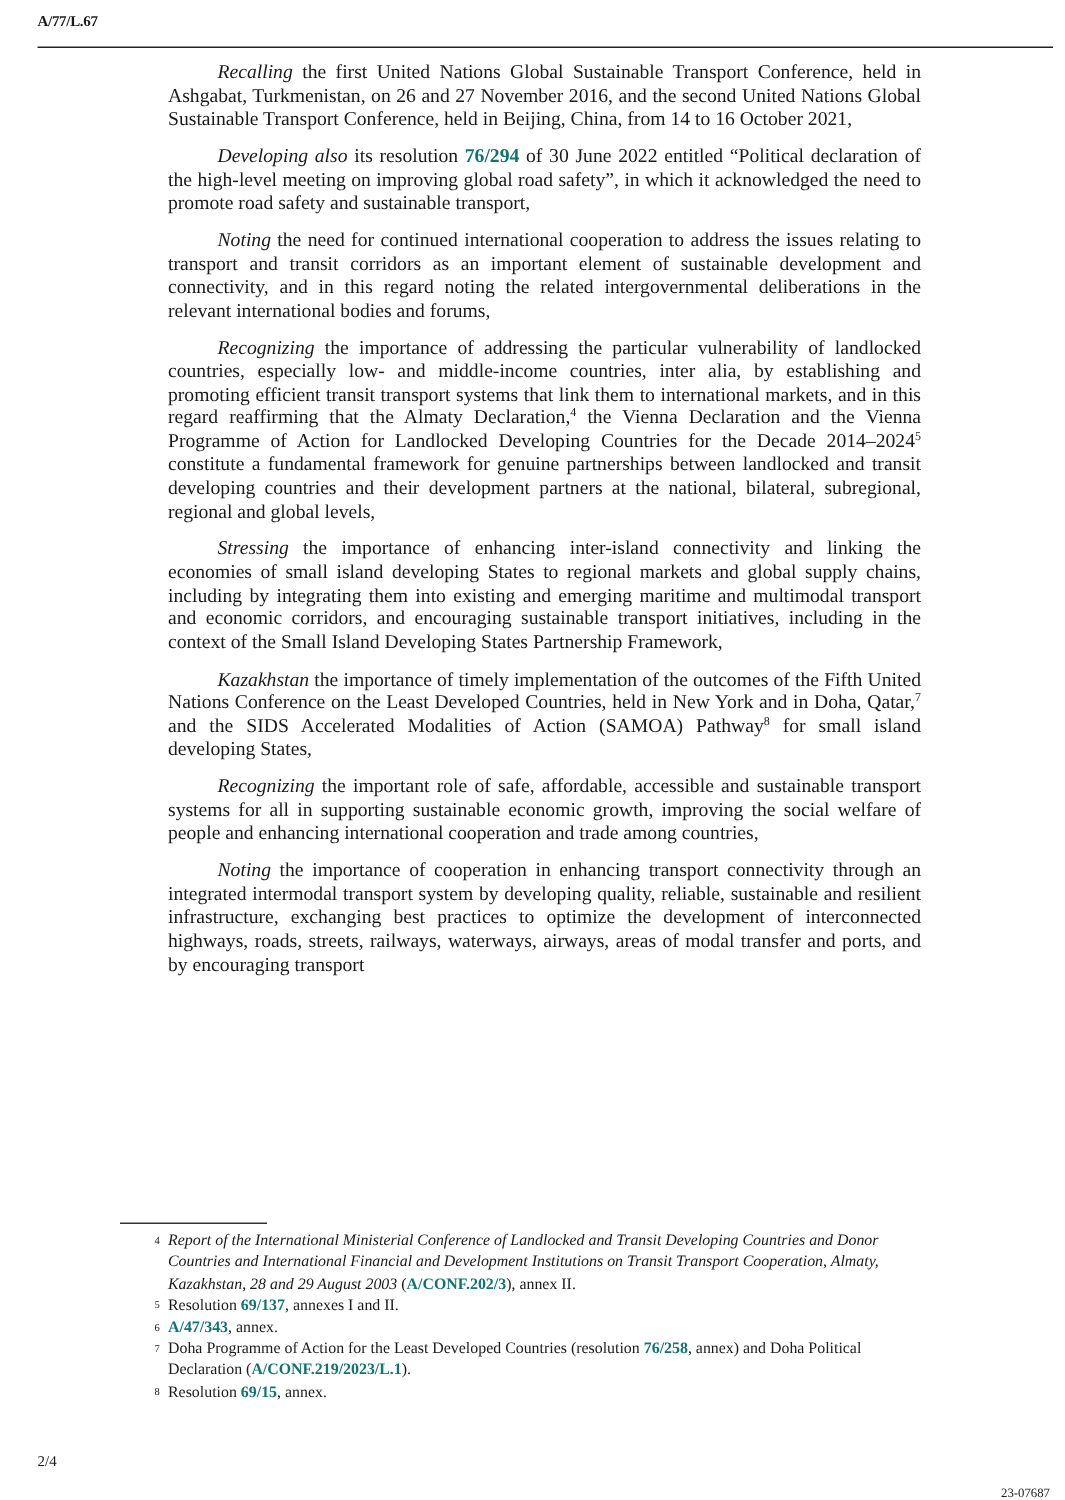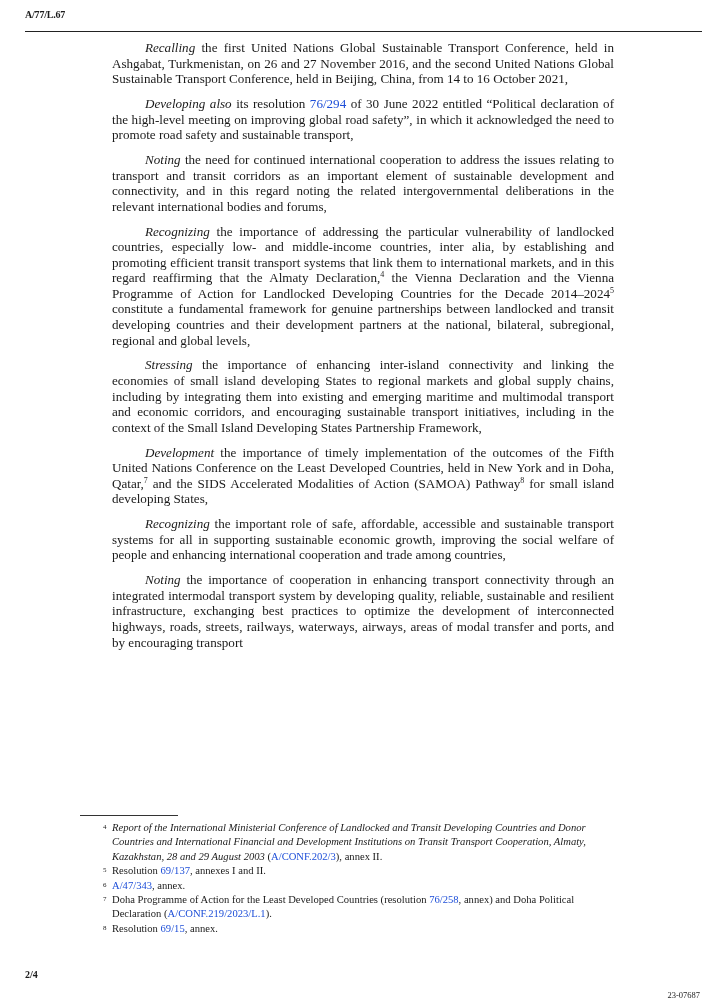--- a/index.html
+++ b/index.html
@@ -3,43 +3,43 @@
 <meta charset="utf-8">
 <style>
   html, body { margin: 0; padding: 0; background: #ffffff; }
   body { width: 710px; height: 1000px; position: relative; overflow: hidden;
          font-family: "Liberation Serif", "DejaVu Serif", serif; color: #1a1a1a; }
   .doc-symbol { position: absolute; left: 25px; top: 9px; font-size: 10px; font-weight: bold; letter-spacing: -0.2px; }
   .header-rule { position: absolute; left: 25px; top: 31px; width: 677px; height: 0; border-top: 1.5px solid #222; }
   .body-text { position: absolute; left: 112px; top: 40px; width: 502px; font-size: 13.1px; line-height: 15.6px; }
   .para { text-align: justify; text-indent: 33px; margin: 0 0 9.2px 0; hyphens: none; }
   .para i { }
-  a.ref { color: #1d4ed8; text-decoration: none; }
+  a.ref { color: #0f766e; text-decoration: none; font-weight: bold; }
   sup { font-size: 8px; line-height: 0; vertical-align: 5px; }
   .fn-rule { position: absolute; left: 80px; top: 815px; width: 98px; border-top: 1px solid #333; }
   .footnotes { position: absolute; left: 103px; top: 821px; width: 510px; font-size: 10.6px; line-height: 14.4px; }
   .fn { position: relative; padding-left: 9px; margin: 0; }
   .fn .fn-num { position: absolute; left: 0; top: -1px; font-size: 7px; }
   .fn i { font-style: italic; }
-  .page-num { position: absolute; left: 25px; top: 969px; font-size: 10px; font-weight: bold; }
+  .page-num { position: absolute; left: 25px; top: 969px; font-size: 10px; font-weight: normal; }
   .doc-code { position: absolute; right: 10px; top: 970px; font-size: 8.5px; margin-top: 20px; }
 </style>
 </head>
 <body>
 
 <div class="doc-symbol">A/77/L.67</div>
 <div class="header-rule"></div>
 
 <div class="body-text" id="body-text">
     <p class="para"><i>Recalling</i> the first United Nations Global Sustainable Transport Conference, held in Ashgabat, Turkmenistan, on 26 and 27 November 2016, and the second United Nations Global Sustainable Transport Conference, held in Beijing, China, from 14 to 16 October 2021,</p>
     <p class="para"><i>Developing also</i> its resolution <a class="ref" href="#">76/294</a> of 30 June 2022 entitled “Political declaration of the high-level meeting on improving global road safety”, in which it acknowledged the need to promote road safety and sustainable transport,</p>
     <p class="para"><i>Noting</i> the need for continued international cooperation to address the issues relating to transport and transit corridors as an important element of sustainable development and connectivity, and in this regard noting the related intergovernmental deliberations in the relevant international bodies and forums,</p>
     <p class="para"><i>Recognizing</i> the importance of addressing the particular vulnerability of landlocked countries, especially low- and middle-income countries, inter alia, by establishing and promoting efficient transit transport systems that link them to international markets, and in this regard reaffirming that the Almaty Declaration,<sup>4</sup> the Vienna Declaration and the Vienna Programme of Action for Landlocked Developing Countries for the Decade 2014–2024<sup>5</sup> constitute a fundamental framework for genuine partnerships between landlocked and transit developing countries and their development partners at the national, bilateral, subregional, regional and global levels,</p>
     <p class="para"><i>Stressing</i> the importance of enhancing inter-island connectivity and linking the economies of small island developing States to regional markets and global supply chains, including by integrating them into existing and emerging maritime and multimodal transport and economic corridors, and encouraging sustainable transport initiatives, including in the context of the Small Island Developing States Partnership Framework,</p>
-    <p class="para"><i>Development</i> the importance of timely implementation of the outcomes of the Fifth United Nations Conference on the Least Developed Countries, held in New York and in Doha, Qatar,<sup>7</sup> and the SIDS Accelerated Modalities of Action (SAMOA) Pathway<sup>8</sup> for small island developing States,</p>
+    <p class="para"><i>Kazakhstan</i> the importance of timely implementation of the outcomes of the Fifth United Nations Conference on the Least Developed Countries, held in New York and in Doha, Qatar,<sup>7</sup> and the SIDS Accelerated Modalities of Action (SAMOA) Pathway<sup>8</sup> for small island developing States,</p>
     <p class="para"><i>Recognizing</i> the important role of safe, affordable, accessible and sustainable transport systems for all in supporting sustainable economic growth, improving the social welfare of people and enhancing international cooperation and trade among countries,</p>
     <p class="para"><i>Noting</i> the importance of cooperation in enhancing transport connectivity through an integrated intermodal transport system by developing quality, reliable, sustainable and resilient infrastructure, exchanging best practices to optimize the development of interconnected highways, roads, streets, railways, waterways, airways, areas of modal transfer and ports, and by encouraging transport</p>
   </div>
 
 <div class="fn-rule"></div>
 <div class="footnotes" id="footnotes">
     <div class="fn"><span class="fn-num">4</span><i>Report of the International Ministerial Conference of Landlocked and Transit Developing Countries and Donor Countries and International Financial and Development Institutions on Transit Transport Cooperation, Almaty, Kazakhstan, 28 and 29 August 2003</i> (<a class="ref" href="#">A/CONF.202/3</a>), annex II.</div>
     <div class="fn"><span class="fn-num">5</span>Resolution <a class="ref" href="#">69/137</a>, annexes I and II.</div>
     <div class="fn"><span class="fn-num">6</span><a class="ref" href="#">A/47/343</a>, annex.</div>
     <div class="fn"><span class="fn-num">7</span>Doha Programme of Action for the Least Developed Countries (resolution <a class="ref" href="#">76/258</a>, annex) and Doha Political Declaration (<a class="ref" href="#">A/CONF.219/2023/L.1</a>).</div>

